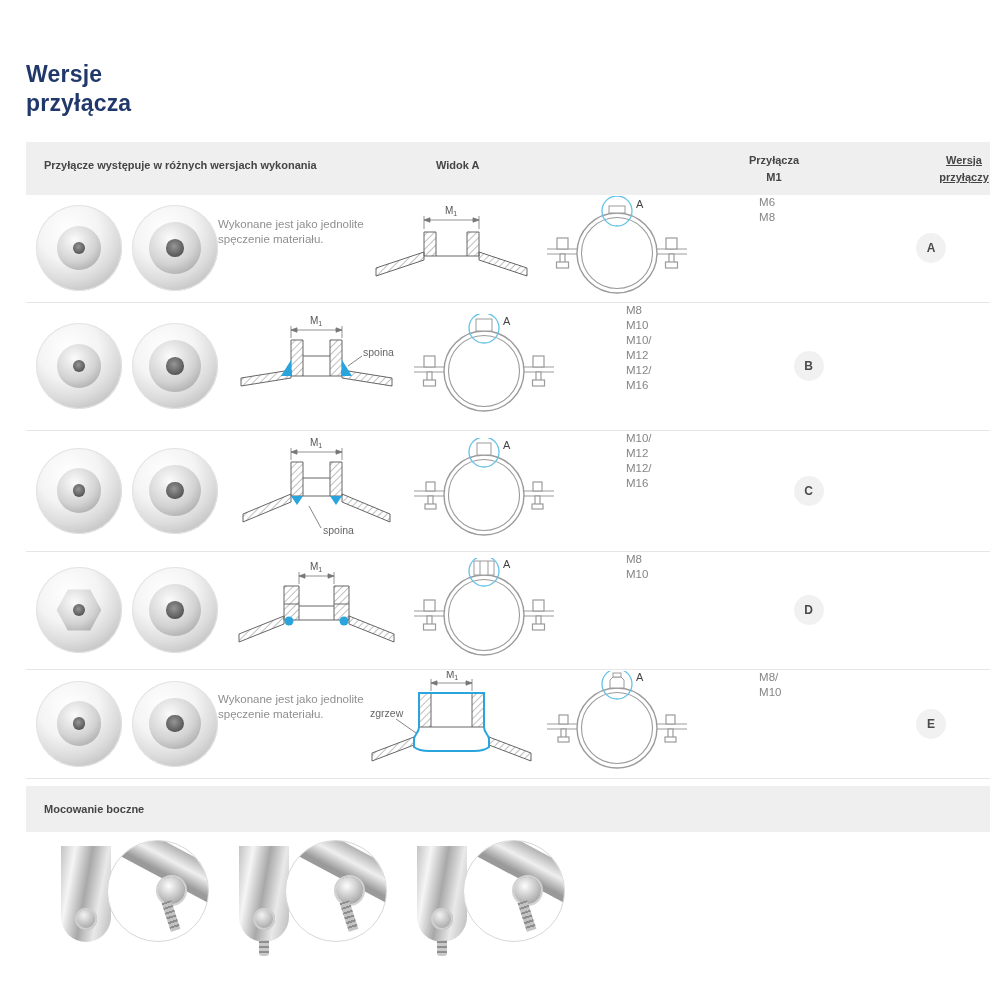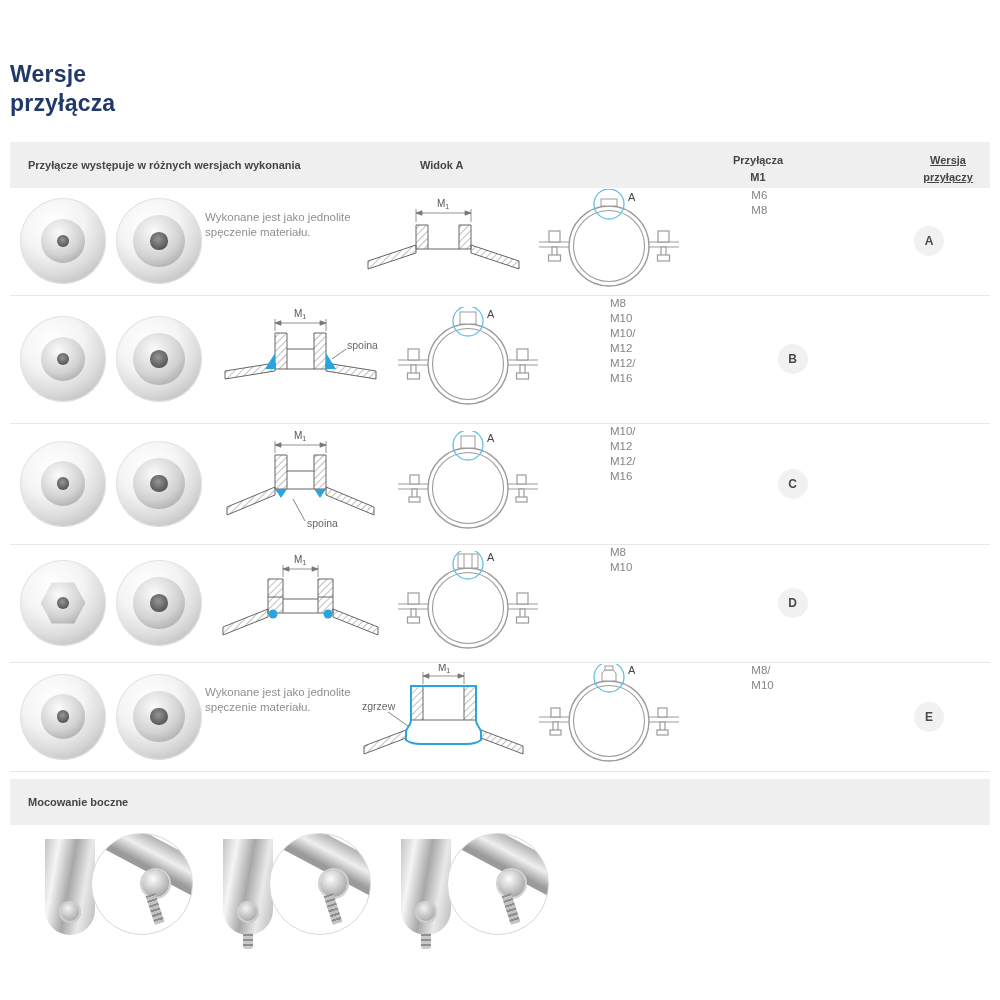--- a/index.html
+++ b/index.html
@@ -1,23 +1,23 @@
 <!DOCTYPE html>
 <html><head>
 <meta charset="utf-8">
 <style>
   html,body{margin:0;padding:0;background:#fff;}
   body{width:1000px;height:1000px;font-family:"Liberation Sans",sans-serif;overflow:hidden;}
-  .page{padding:0 10px;}
+  .page{padding:0 10px;margin-left:16px;}
 
   
   .title{margin-top:60px;color:#21386b;font-size:23px;font-weight:700;line-height:1.25;letter-spacing:.2px;}
 
   
-  .thead{margin-top:24px;height:46px;background:#efefef;position:relative;font-size:11px;color:#454545;font-weight:700;}
+  .thead{margin-top:24px;height:53px;background:#efefef;position:relative;font-size:11px;color:#454545;font-weight:700;}
   .thead .h1{position:absolute;left:18px;top:17px;}
   .thead .h2{position:absolute;left:410px;top:17px;}
   .thead .h3{position:absolute;left:698px;top:10px;width:100px;text-align:center;line-height:1.55;}
   .thead .h4{position:absolute;left:888px;top:10px;width:100px;text-align:center;line-height:1.55;text-decoration:underline;}
 
   
   .trow{display:flex;border-bottom:1px solid #e6e6e6;}
   .col-photos{width:200px;display:flex;align-items:center;gap:10px;padding-left:10px;box-sizing:border-box;}
   .col-desc{width:155px;box-sizing:border-box;padding-top:22px;font-size:11.5px;color:#8f8f8f;line-height:1.38;}
   .col-section{width:180px;display:flex;align-items:center;justify-content:center;}

